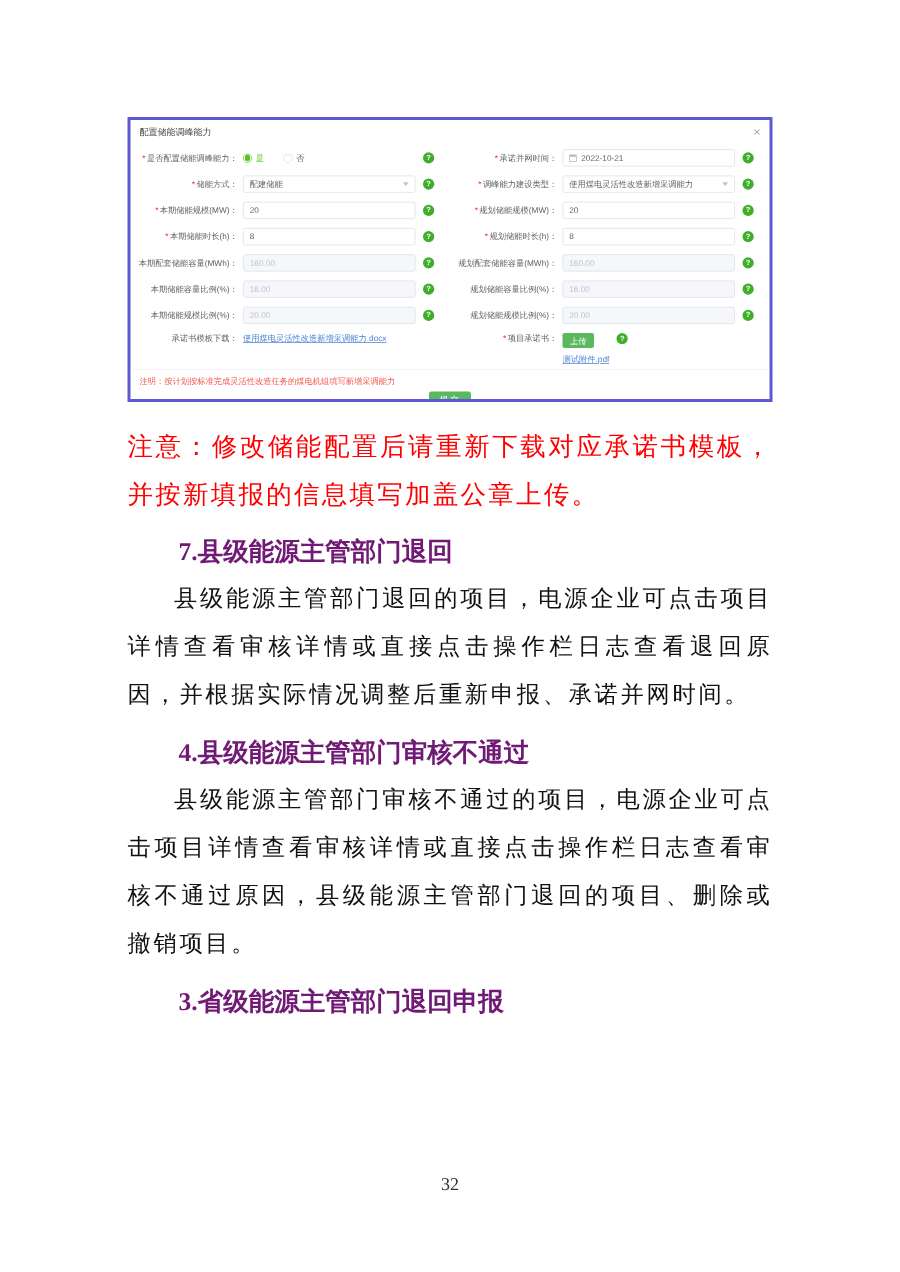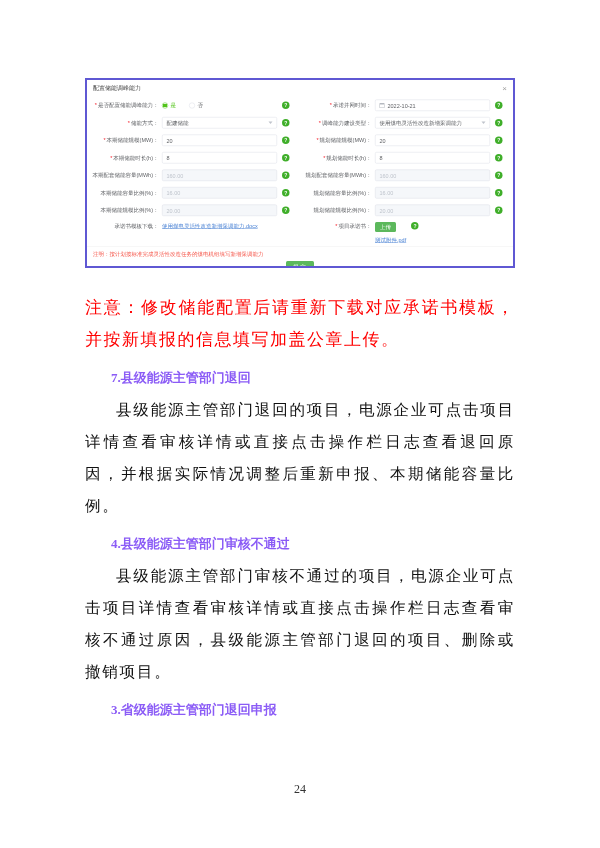--- a/index.html
+++ b/index.html
@@ -56,24 +56,24 @@
   .upload-btn { width: 42px; height: 20px; background: #5cb85c; border: none; border-radius: 3px;
     color: #fff; font-size: 11px; cursor: pointer; font-family: inherit; }
   .uploaded-link { margin-top: 8px; font-size: 11px; }
   .dlg-footer { border-top: 1px solid #efefef; margin-top: 2px; padding: 8px 12px 0 12px; }
   .dlg-note { color: #f5564a; font-size: 11px; }
   .submit-wrap { text-align: center; margin-top: 6px; }
   .submit-btn { width: 56px; height: 23px; background: #5cb85c; border: none; border-radius: 3px;
     color: #fff; font-size: 12px; letter-spacing: 2px; cursor: pointer; font-family: inherit; }
 
   
-  .notice { margin-top: 24px; color: #ff0000; font-size: 17px; line-height: 32px;
+  .notice { margin-top: 14px; color: #ff0000; font-size: 17px; line-height: 32px;
     letter-spacing: 1.5px; text-align: justify; }
-  .sec-heading { margin-top: 6px; font-size: 13px; font-weight: bold; line-height: 32px;
-    text-indent: 2em; color: #8b5cf6; }
+  .sec-heading { margin-top: 6px; font-size: 17px; font-weight: bold; line-height: 32px;
+    text-indent: 2em; color: #701a75; }
   .sec-body { font-size: 15.5px; line-height: 32px; letter-spacing: 1.8px;
     text-align: justify; text-indent: 2em; color: #111; }
   .page-number { position: absolute; top: 782px; left: 0; right: 0; text-align: center;
     font-size: 12px; color: #333; }
 </style>
 </head>
 <body>
 
 <div class="content">
 
@@ -229,21 +229,21 @@
         <div class="submit-wrap">
           <button class="submit-btn">提交</button>
         </div>
       </div>
     </div>
   </div>
 
   <p class="notice">注意：修改储能配置后请重新下载对应承诺书模板，并按新填报的信息填写加盖公章上传。</p>
 
   <h3 class="sec-heading">7.县级能源主管部门退回</h3>
-  <p class="sec-body">县级能源主管部门退回的项目，电源企业可点击项目详情查看审核详情或直接点击操作栏日志查看退回原因，并根据实际情况调整后重新申报、本期储能容量比例。</p>
+  <p class="sec-body">县级能源主管部门退回的项目，电源企业可点击项目详情查看审核详情或直接点击操作栏日志查看退回原因，并根据实际情况调整后重新申报、承诺并网时间。</p>
 
   <h3 class="sec-heading">4.县级能源主管部门审核不通过</h3>
   <p class="sec-body">县级能源主管部门审核不通过的项目，电源企业可点击项目详情查看审核详情或直接点击操作栏日志查看审核不通过原因，县级能源主管部门退回的项目、删除或撤销项目。</p>
 
   <h3 class="sec-heading">3.省级能源主管部门退回申报</h3>
 </div>
 
-<div class="page-number">24</div>
+<div class="page-number">32</div>
 
 </body></html>

